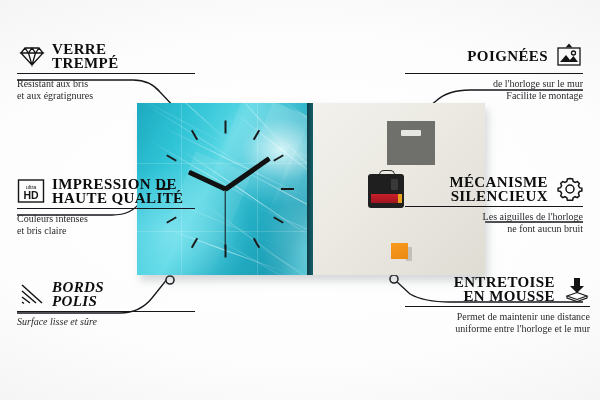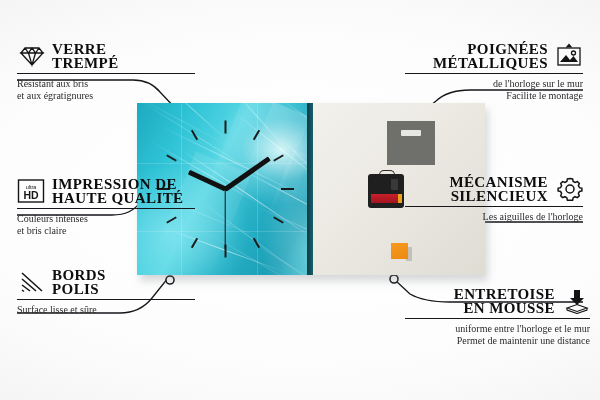--- a/index.html
+++ b/index.html
@@ -367,21 +367,21 @@
         <span>HAUTE QUALITÉ</span>
       </span>
     </div>
     <div class="f-rule"></div>
     <div class="f-sub">
       <span>Couleurs intenses</span>
       <span>et bris claire</span>
     </div>
   </div>
 
-  <div class="feature left" style="left:17px; top:268px;">
+  <div class="feature left" style="left:17px; top:280px;font-style:italic;">
     <div class="f-head">
       <span class="f-icon">
         <svg width="26" height="24" viewBox="0 0 26 24" stroke="currentColor" stroke-width="1.5" fill="none">
           <path d="M3 3 L23 21 M3 9 L17 21 M3 15 L11 21 M3 20 L5 21.5"></path>
         </svg>
       </span>
       <span class="f-title">
         <span>BORDS</span><br>
         <span>POLIS</span>
       </span>
@@ -397,21 +397,20 @@
       <span class="f-icon">
         <svg width="28" height="26" viewBox="0 0 28 26" stroke="currentColor" stroke-width="1.3" fill="none">
           <path d="M14 1.5 L14 4.5 M11.5 4.5 L14 1.5 L16.5 4.5"></path>
           <rect x="3" y="5" width="22" height="17"></rect>
           <path d="M5 19 L11 12 L15 17 L18.5 13 L23 19 Z" fill="currentColor" stroke="none"></path>
           <circle cx="18.5" cy="10" r="2"></circle>
         </svg>
       </span>
       <span class="f-title">
         <span>POIGNÉES</span><br>
-        <span>MÉTALLIQUES</span>
       </span>
     </div>
     <div class="f-rule"></div>
     <div class="f-sub">
       <span>de l'horloge sur le mur</span>
       <span>Facilite le montage</span>
     </div>
   </div>
 
   <div class="feature right" style="left:405px; top:175px;">
@@ -423,37 +422,38 @@
         </svg>
       </span>
       <span class="f-title">
         <span>MÉCANISME</span><br>
         <span>SILENCIEUX</span>
       </span>
     </div>
     <div class="f-rule"></div>
     <div class="f-sub">
       <span>Les aiguilles de l'horloge</span>
-    </div>
-  </div>
-
-  <div class="feature right" style="left:405px; top:287px; width:185px;">
+      <span>ne font aucun bruit</span>
+    </div>
+  </div>
+
+  <div class="feature right" style="left:405px; top:275px; width:185px;">
     <div class="f-head">
       <span class="f-icon">
         <svg width="26" height="26" viewBox="0 0 26 26" fill="currentColor" stroke="currentColor" stroke-width="1.1">
           <path d="M10 2 h6 v8 h4 l-7 7 -7-7 h4 z" fill="currentColor" stroke="none"></path>
           <path d="M13 16.5 L23 20 L13 23.5 L3 20 Z" fill="none"></path>
           <path d="M3 20 v2 l10 3.5 10-3.5 v-2" fill="none"></path>
         </svg>
       </span>
       <span class="f-title">
         <span>ENTRETOISE</span><br>
         <span>EN MOUSSE</span>
       </span>
     </div>
     <div class="f-rule"></div>
     <div class="f-sub">
+      <span>Permet de maintenir une distance</span>
       <span>uniforme entre l'horloge et le mur</span>
-      <span>Permet de maintenir une distance</span>
     </div>
   </div>
 
 </div>
 
 </body></html>

